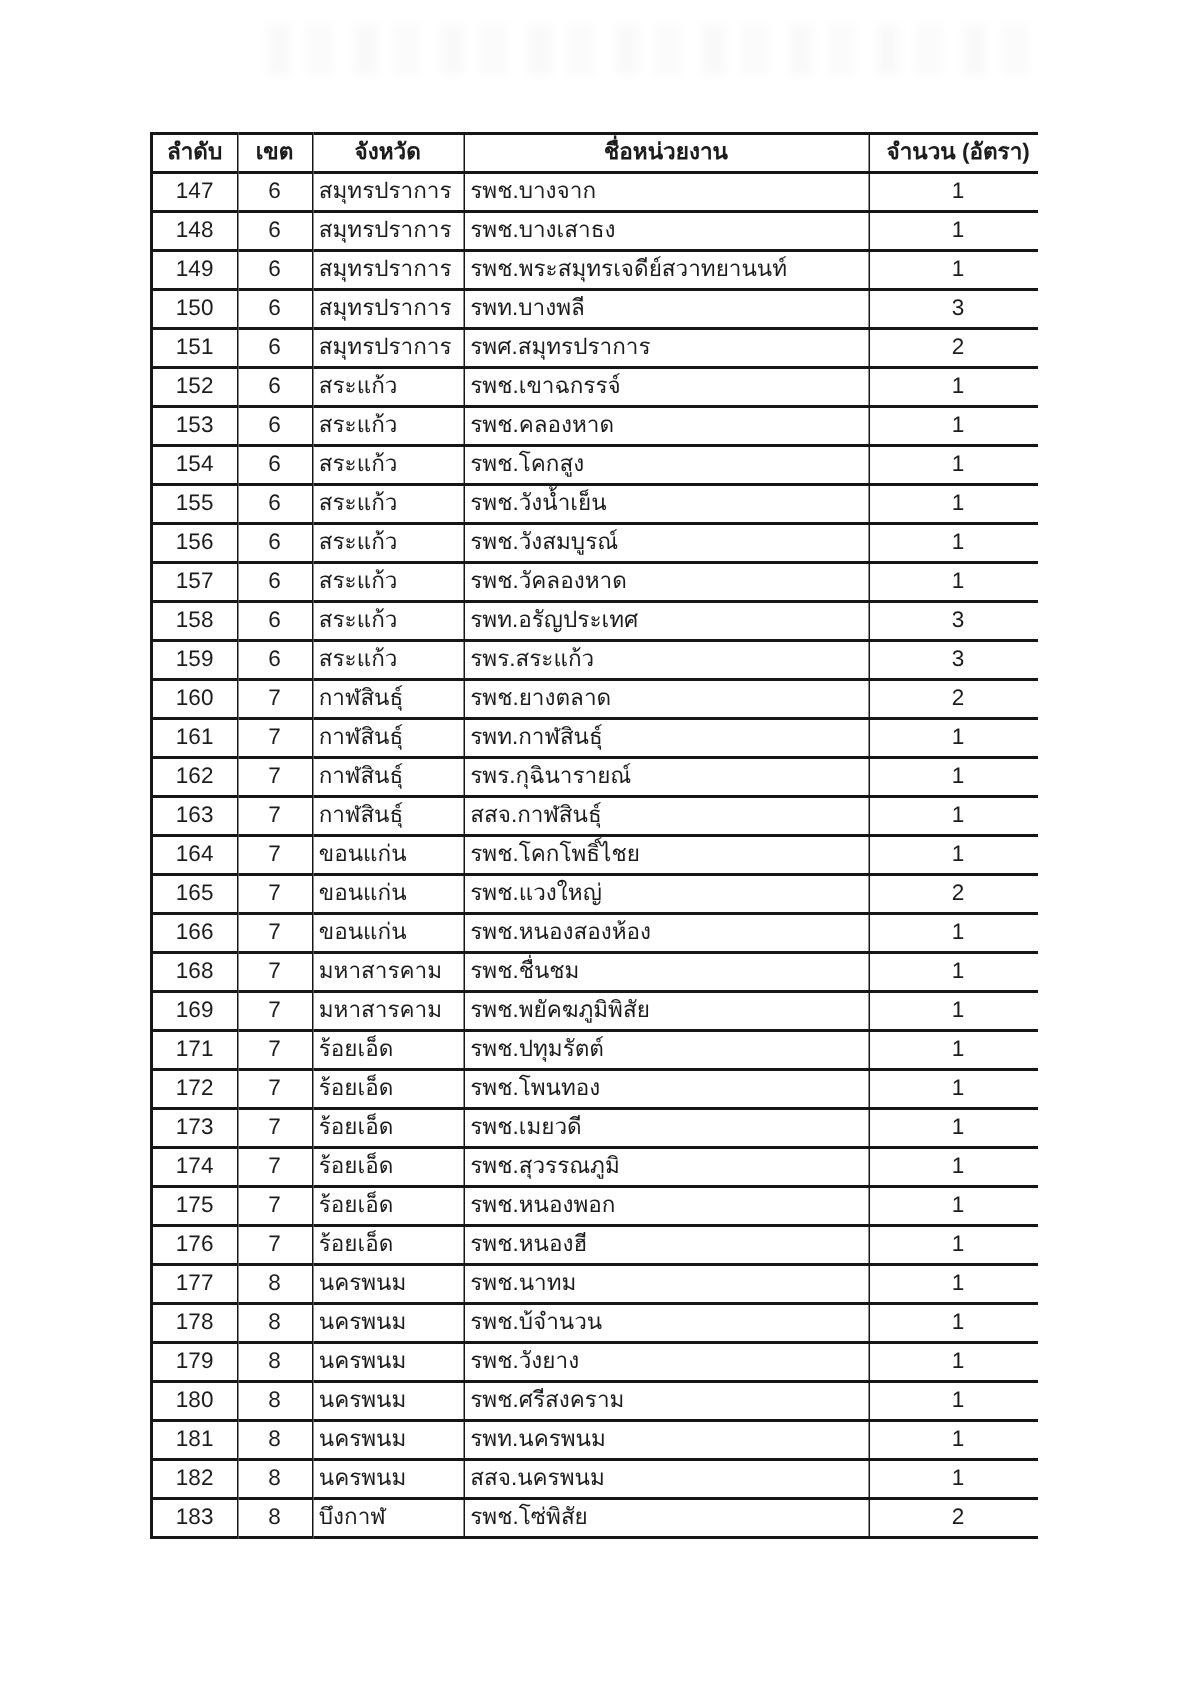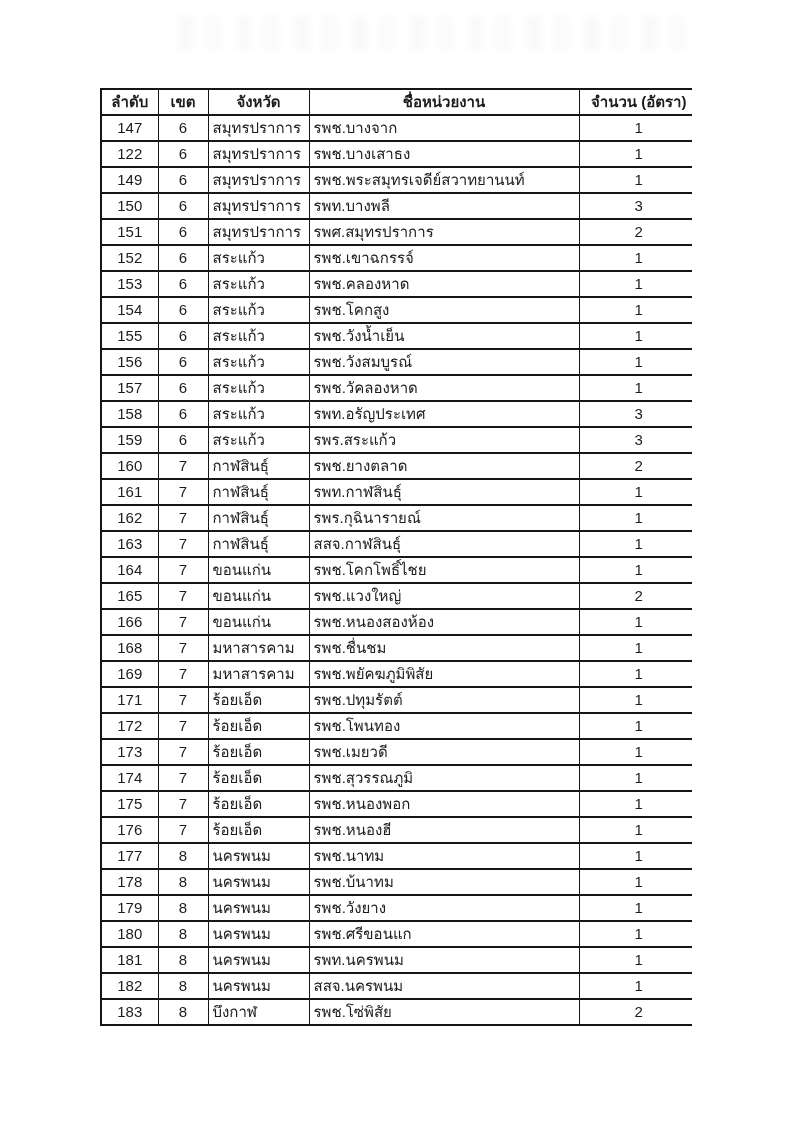--- a/index.html
+++ b/index.html
@@ -77,21 +77,21 @@
     <tbody>
     <tr>
       <td class="c-no">147</td>
       <td class="c-zone">6</td>
       <td class="c-prov">สมุทรปราการ</td>
       <td class="c-unit">รพช.บางจาก</td>
       <td class="c-count">1</td>
     </tr>
 
     <tr>
-      <td class="c-no">122</td>
+      <td class="c-no">148</td>
       <td class="c-zone">6</td>
       <td class="c-prov">สมุทรปราการ</td>
       <td class="c-unit">รพช.บางเสาธง</td>
       <td class="c-count">1</td>
     </tr>
 
     <tr>
       <td class="c-no">149</td>
       <td class="c-zone">6</td>
       <td class="c-prov">สมุทรปราการ</td>
@@ -306,37 +306,37 @@
       <td class="c-zone">8</td>
       <td class="c-prov">นครพนม</td>
       <td class="c-unit">รพช.นาทม</td>
       <td class="c-count">1</td>
     </tr>
 
     <tr>
       <td class="c-no">178</td>
       <td class="c-zone">8</td>
       <td class="c-prov">นครพนม</td>
-      <td class="c-unit">รพช.บ้นาทม</td>
+      <td class="c-unit">รพช.บ้จำนวน</td>
       <td class="c-count">1</td>
     </tr>
 
     <tr>
       <td class="c-no">179</td>
       <td class="c-zone">8</td>
       <td class="c-prov">นครพนม</td>
       <td class="c-unit">รพช.วังยาง</td>
       <td class="c-count">1</td>
     </tr>
 
     <tr>
       <td class="c-no">180</td>
       <td class="c-zone">8</td>
       <td class="c-prov">นครพนม</td>
-      <td class="c-unit">รพช.ศรีขอนแก</td>
+      <td class="c-unit">รพช.ศรีสงคราม</td>
       <td class="c-count">1</td>
     </tr>
 
     <tr>
       <td class="c-no">181</td>
       <td class="c-zone">8</td>
       <td class="c-prov">นครพนม</td>
       <td class="c-unit">รพท.นครพนม</td>
       <td class="c-count">1</td>
     </tr>

